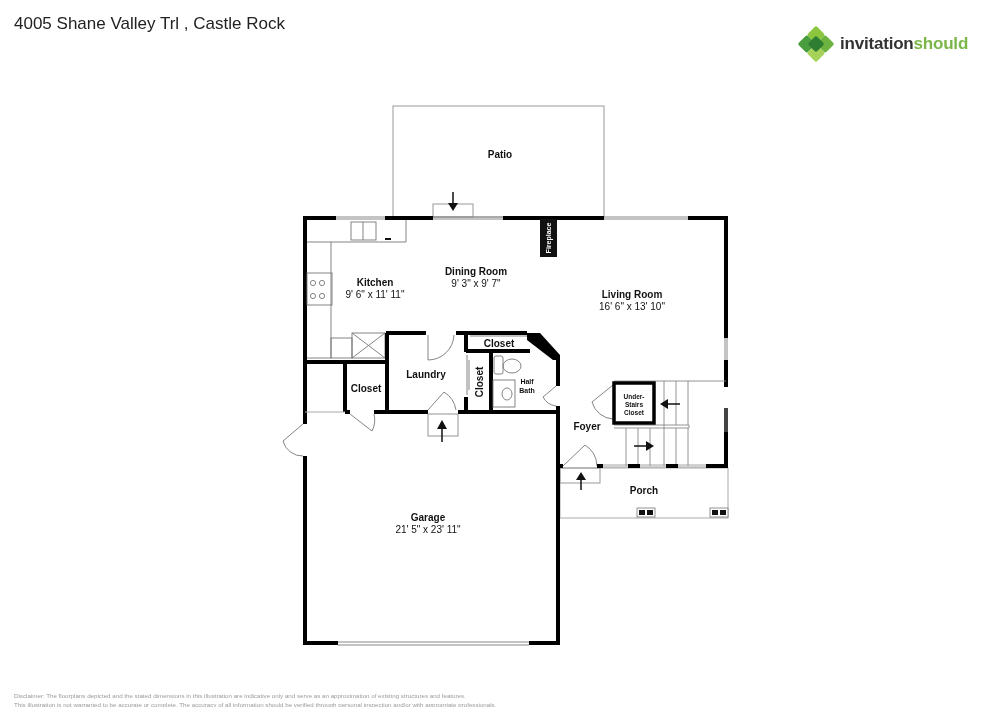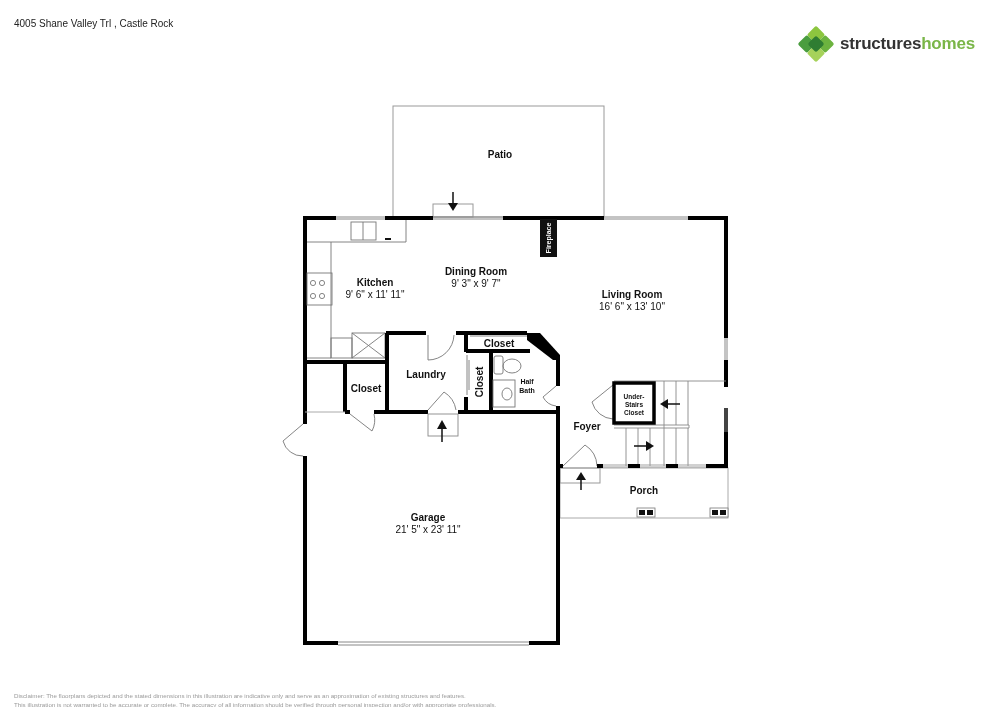--- a/index.html
+++ b/index.html
@@ -1,17 +1,17 @@
 <!DOCTYPE html>
 <html><head>
 <meta charset="utf-8">
 <style>
   html, body { margin: 0; padding: 0; background: #ffffff; }
   body { width: 1000px; height: 707px; position: relative; overflow: hidden; font-family: "Liberation Sans", sans-serif; color: #111; }
-  .hdr { position: absolute; left: 14px; top: 14px; font-size: 10px; line-height: 19px; color: #222; }
+  .hdr { position: absolute; left: 14px; top: 14px; font-size: 17px; line-height: 19px; color: #222; }
   .logo { position: absolute; left: 798px; top: 26px; display: flex; align-items: center; }
   .logo-text { font-size: 17px; letter-spacing: -0.2px; margin-left: 6px; }
   .logo-text .a { color: #333; font-weight: bold; }
   .logo-text .b { color: #7ab648; font-weight: bold; }
   .disclaimer { position: absolute; left: 14px; top: 691px; font-size: 6.2px; color: #9a9a9a; line-height: 9px; white-space: nowrap; }
   svg.plan { position: absolute; left: 0; top: 0; }
   .lbl { font-family: "Liberation Sans", sans-serif; font-weight: bold; fill: #111; }
   .dim { font-family: "Liberation Sans", sans-serif; fill: #111; }
 </style>
 </head>
@@ -24,21 +24,21 @@
 <div class="logo">
   <svg width="36" height="36" viewBox="0 0 36 36">
     <g transform="rotate(45 18 18)">
       <rect x="5" y="5" width="13" height="13" rx="2" fill="#8cc63f"></rect>
       <rect x="18" y="5" width="13" height="13" rx="2" fill="#6cb33f"></rect>
       <rect x="5" y="18" width="13" height="13" rx="2" fill="#4a9d3f"></rect>
       <rect x="18" y="18" width="13" height="13" rx="2" fill="#a6d25a"></rect>
       <rect x="12" y="12" width="12" height="12" rx="2" fill="#2f7d32"></rect>
     </g>
   </svg>
-  <div class="logo-text"><span class="a">structures</span><span class="b">homes</span></div>
+  <div class="logo-text"><span class="a">invitation</span><span class="b">should</span></div>
 </div>
 
 <svg class="plan" width="1000" height="707" viewBox="0 0 1000 707">
 
   <rect x="393" y="106" width="211" height="111" fill="none" stroke="#999" stroke-width="1"></rect>
   <rect x="433" y="204" width="40" height="13" fill="none" stroke="#999" stroke-width="1"></rect>
   <g>
     <line x1="453" y1="192" x2="453" y2="205" stroke="#111" stroke-width="1.5"></line>
     <polygon points="448,203 458,203 453,211" fill="#111"></polygon>
   </g>

